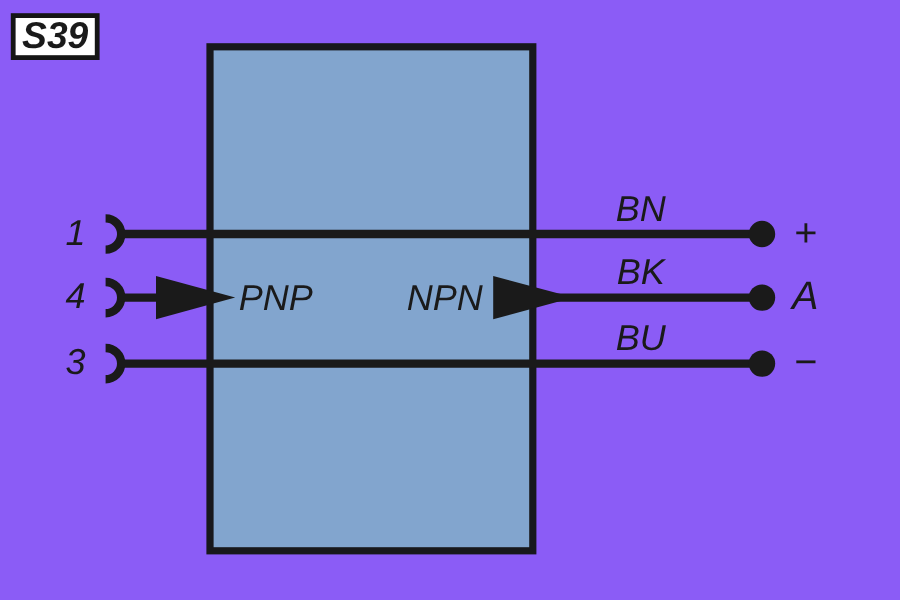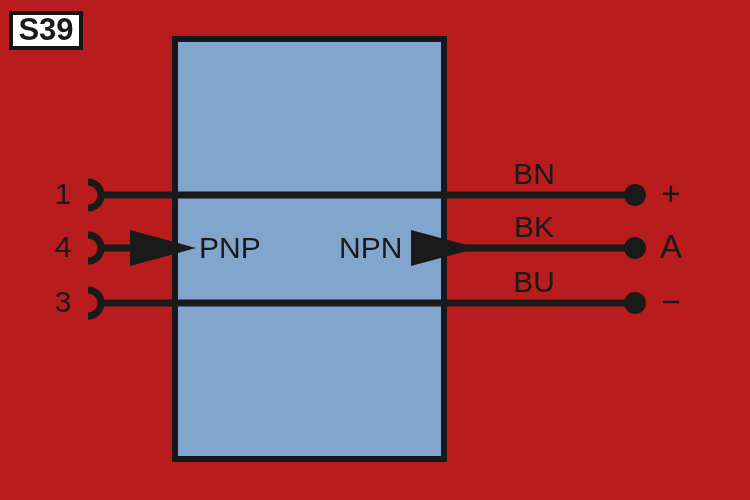--- a/index.html
+++ b/index.html
@@ -7,22 +7,23 @@
     padding: 0;
     background: #ffffff;
   }
   body {
     font-family: "Liberation Sans", sans-serif;
   }
   #diagram-root {
     position: relative;
     width: 750px;
     height: 500px;
-    background: #b91c1c;
+    background: #8b5cf6;
     overflow: hidden;
+    font-style: italic;
   }
   #diagram-svg {
     position: absolute;
     top: 0;
     left: 0;
     width: 750px;
     height: 500px;
     display: block;
   }
   .wire-line {

